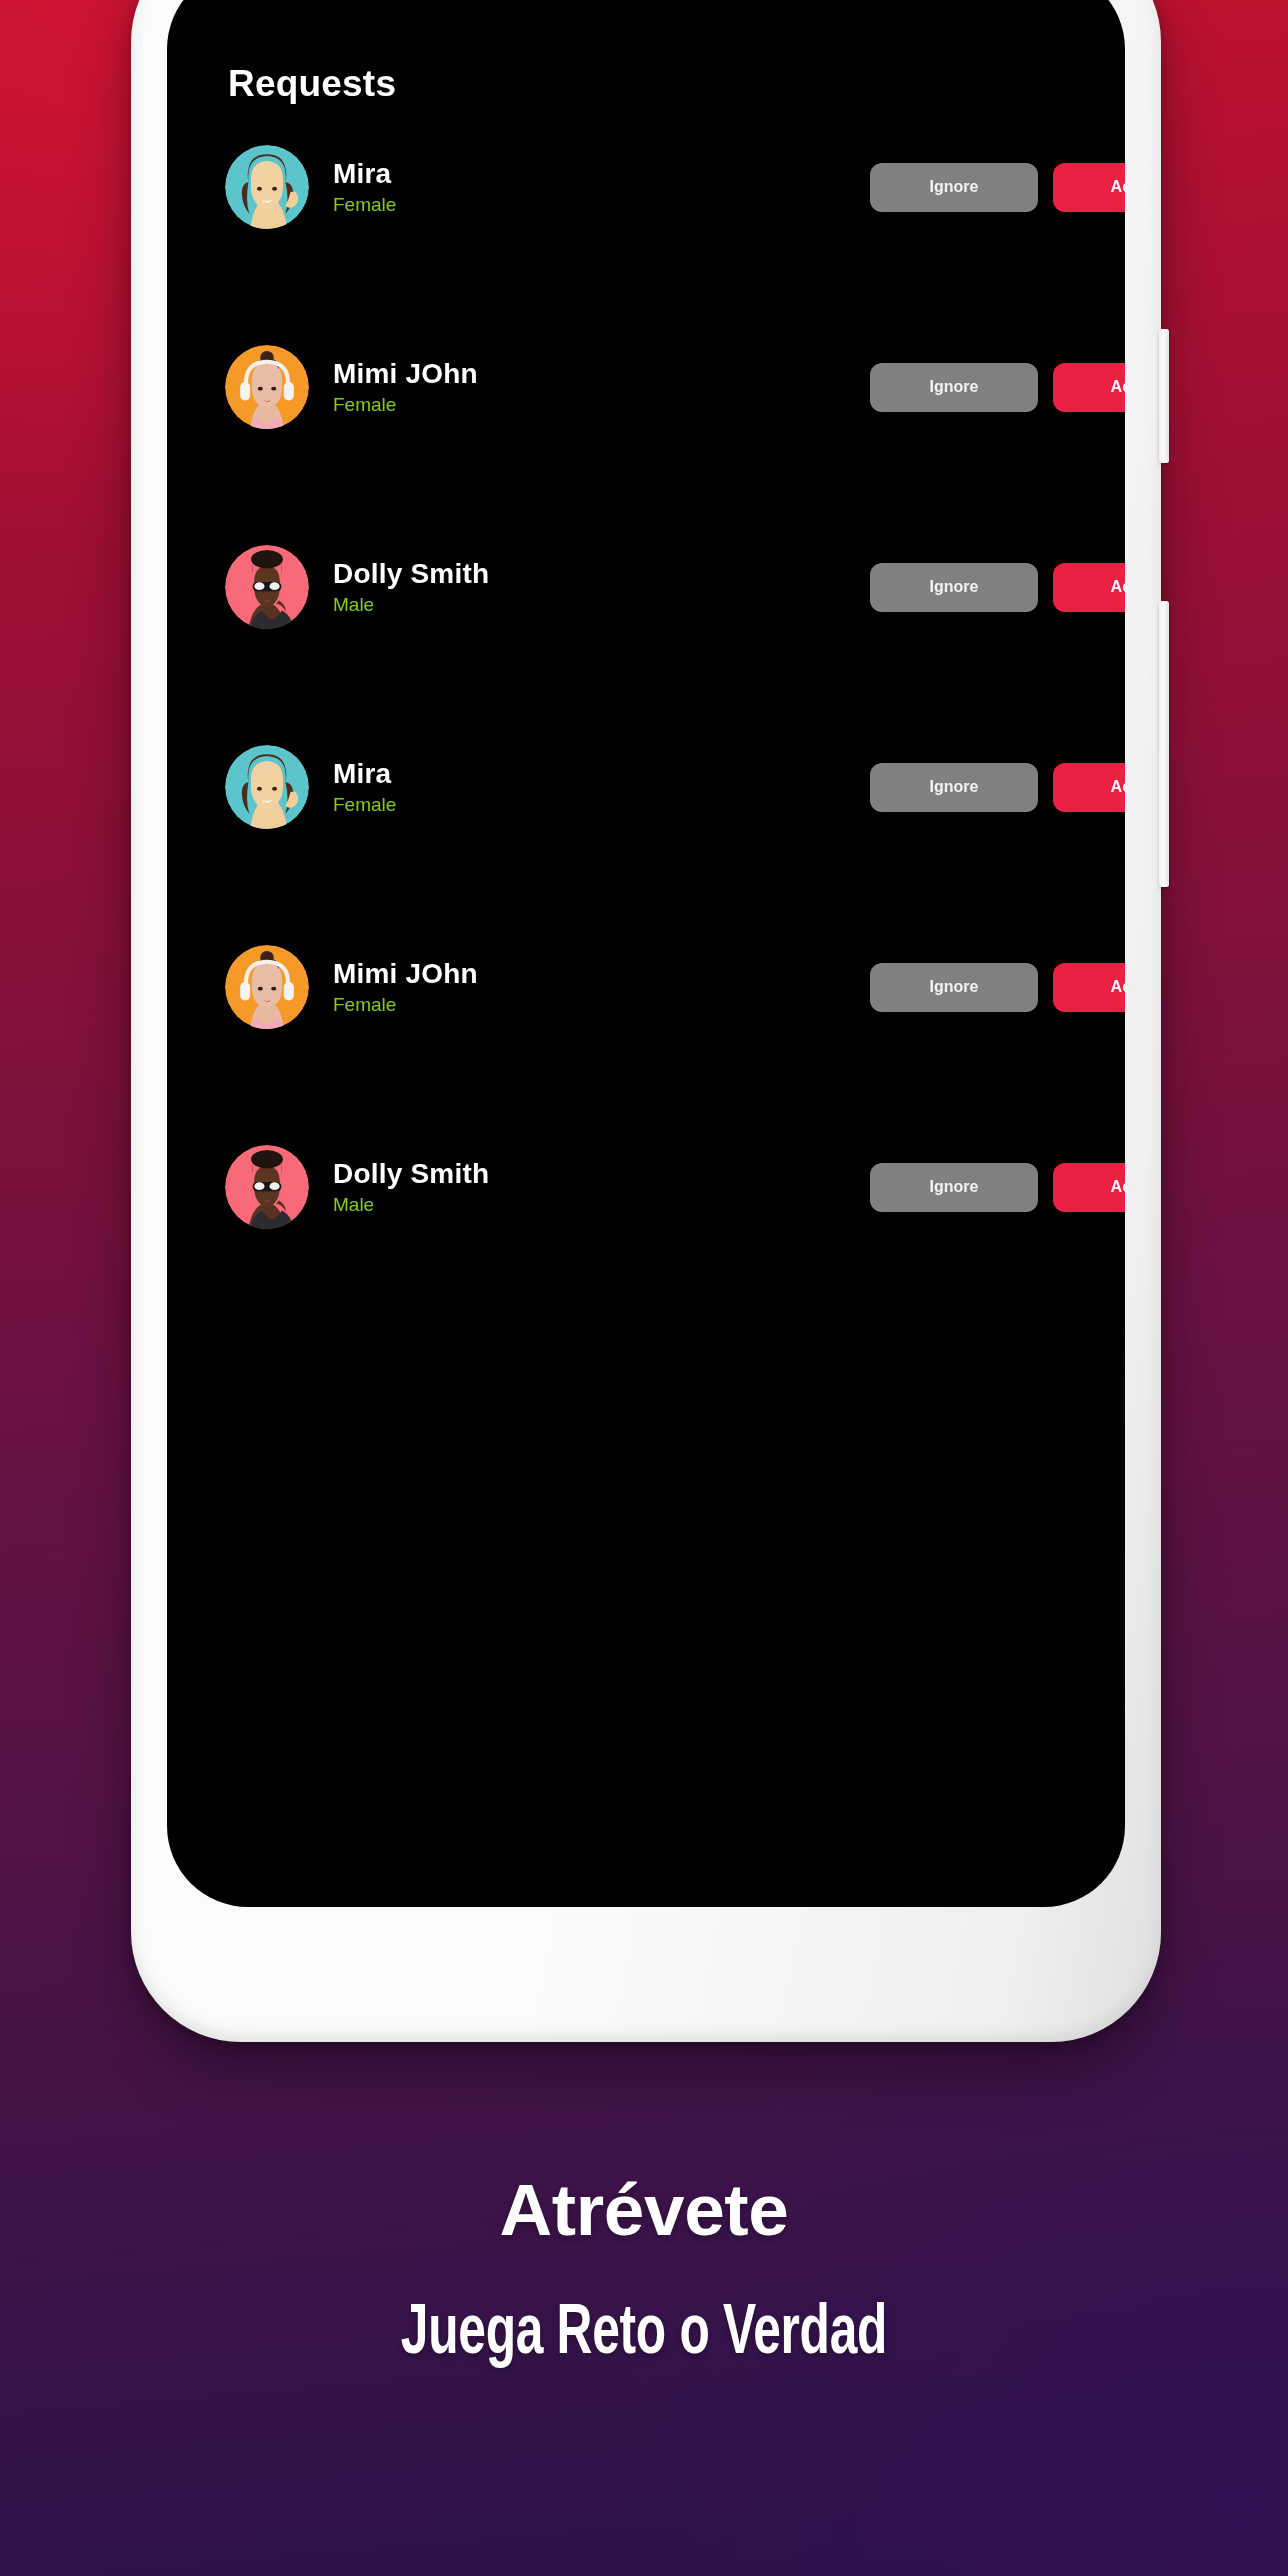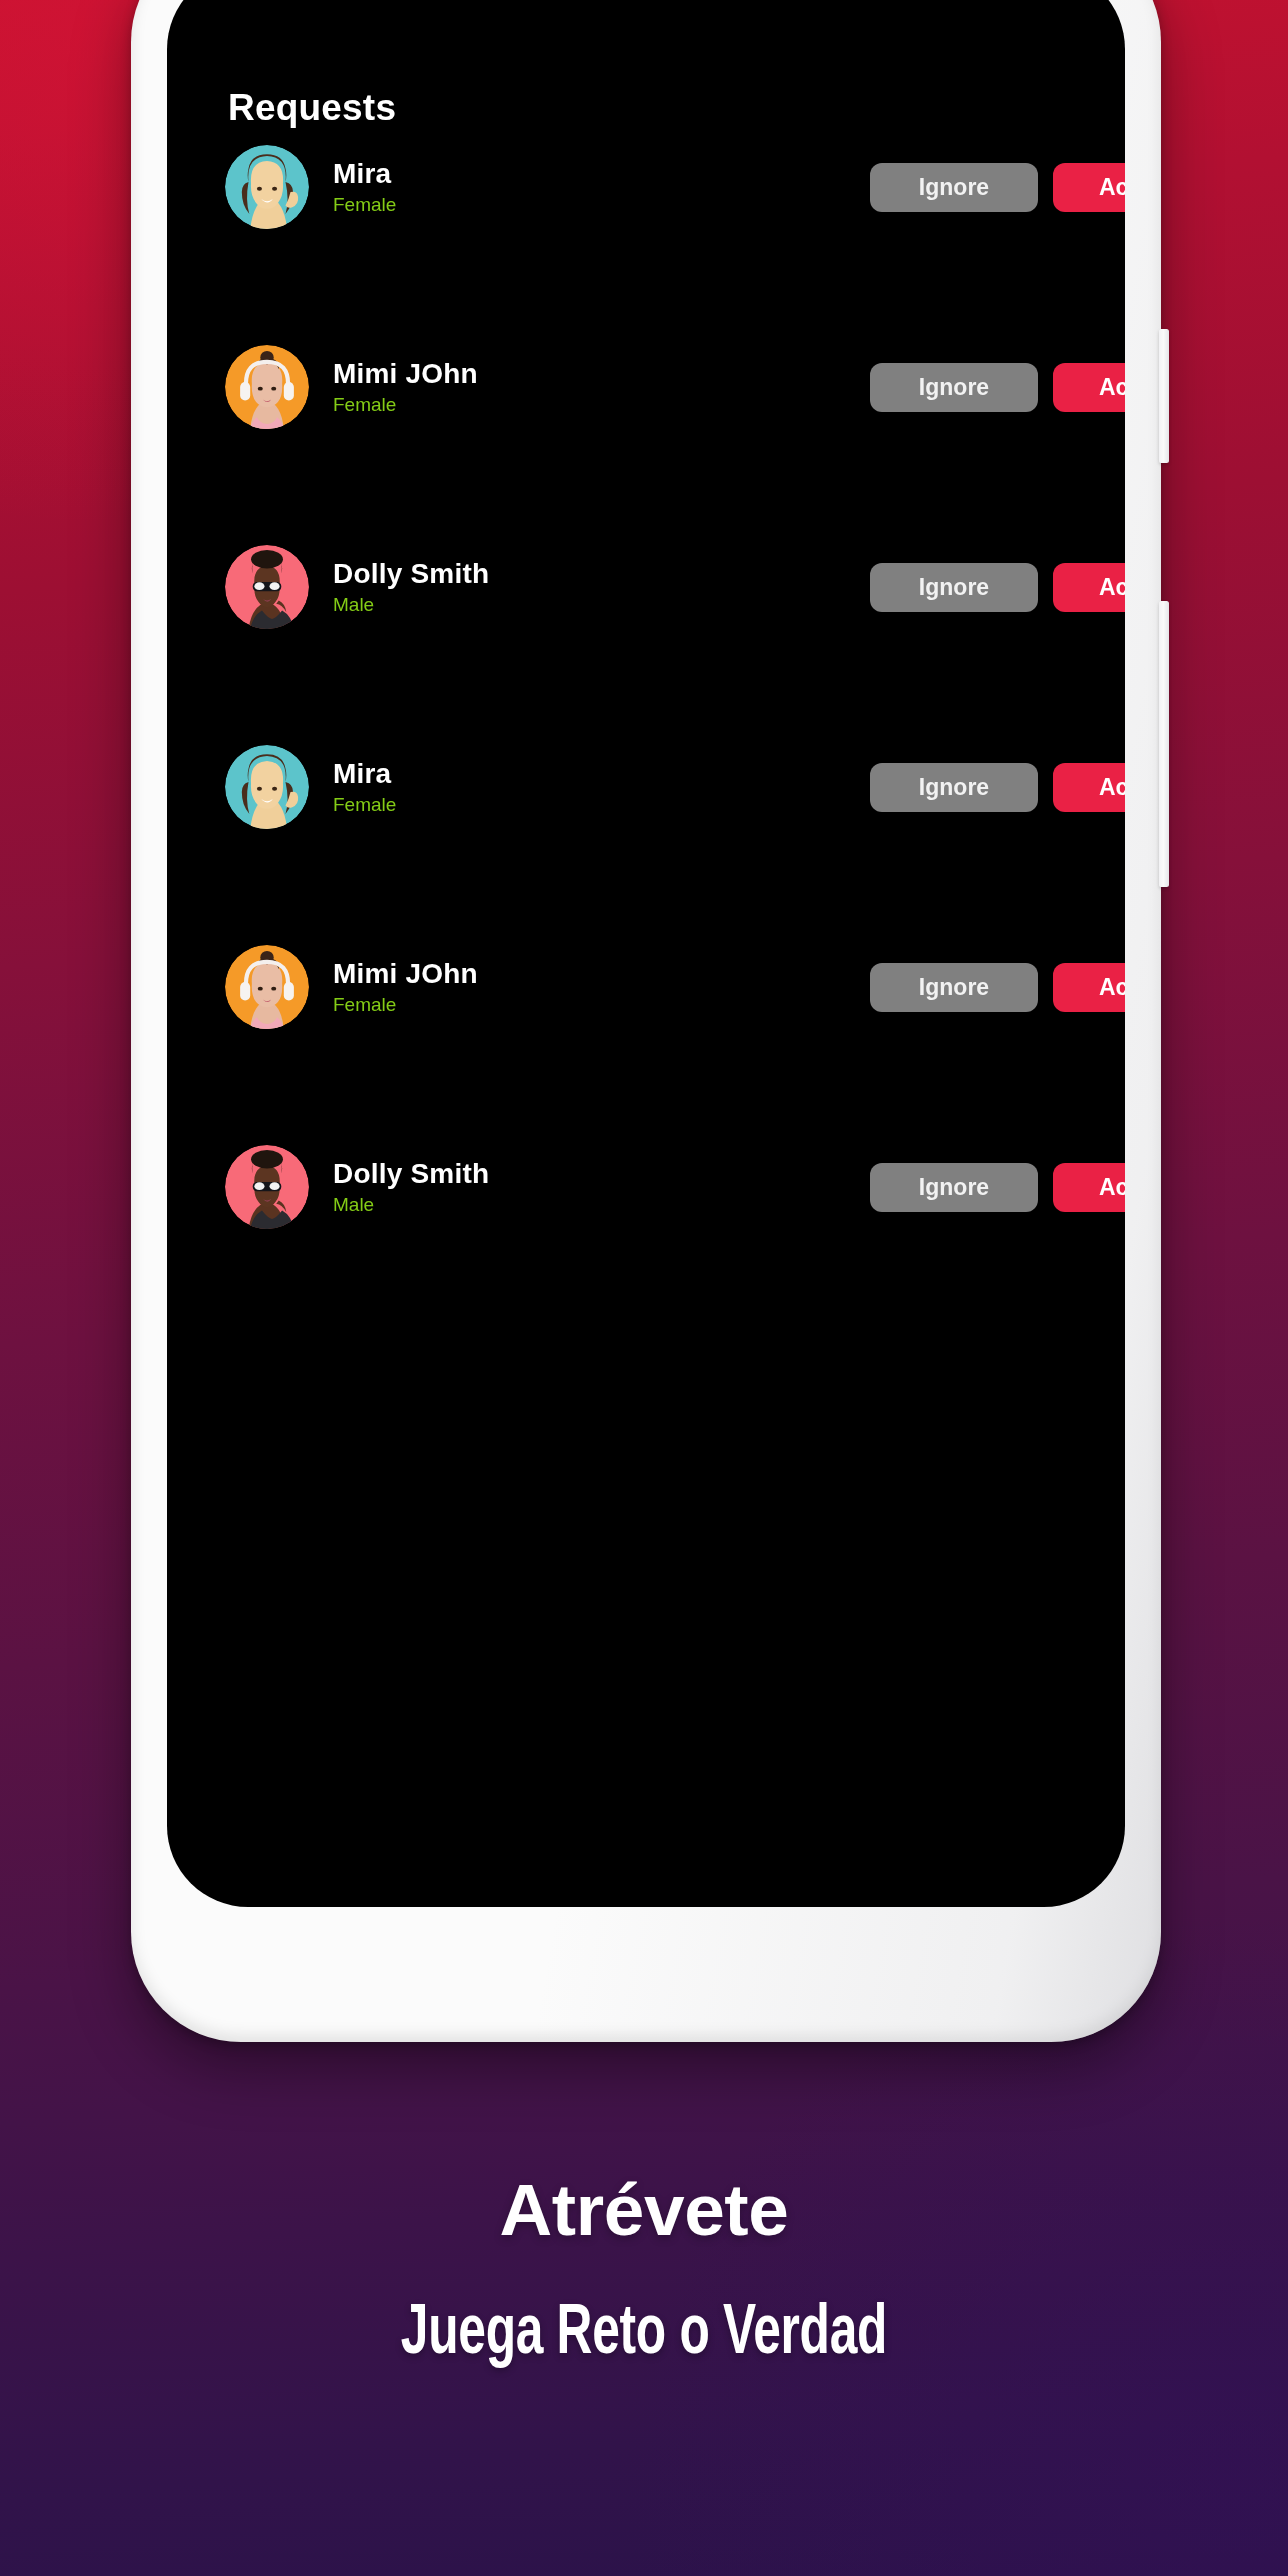--- a/index.html
+++ b/index.html
@@ -100,21 +100,20 @@
     padding: 0;
   }
   .screen-title {
     position: absolute;
     left: 61px;
     top: 95px;
     font-size: 37px;
     font-weight: 700;
     color: #ffffff;
     letter-spacing: 0.2px;
-    margin-top: 24px;
   }
 
   .request-list {
     position: absolute;
     left: 0;
     top: 169px;
     right: 0;
   }
   .request-row {
     position: relative;
@@ -160,21 +159,21 @@
     position: absolute;
     left: 703px;
     display: flex;
     gap: 15.3px;
     align-items: center;
   }
   .btn {
     border: none;
     border-radius: 12px;
     font-family: "Liberation Sans", sans-serif;
-    font-size: 23px;
+    font-size: 16px;
     font-weight: 700;
     line-height: 1;
     padding: 0;
     height: 49px;
     width: 168px;
     cursor: pointer;
     display: flex;
     align-items: center;
     justify-content: center;
   }

